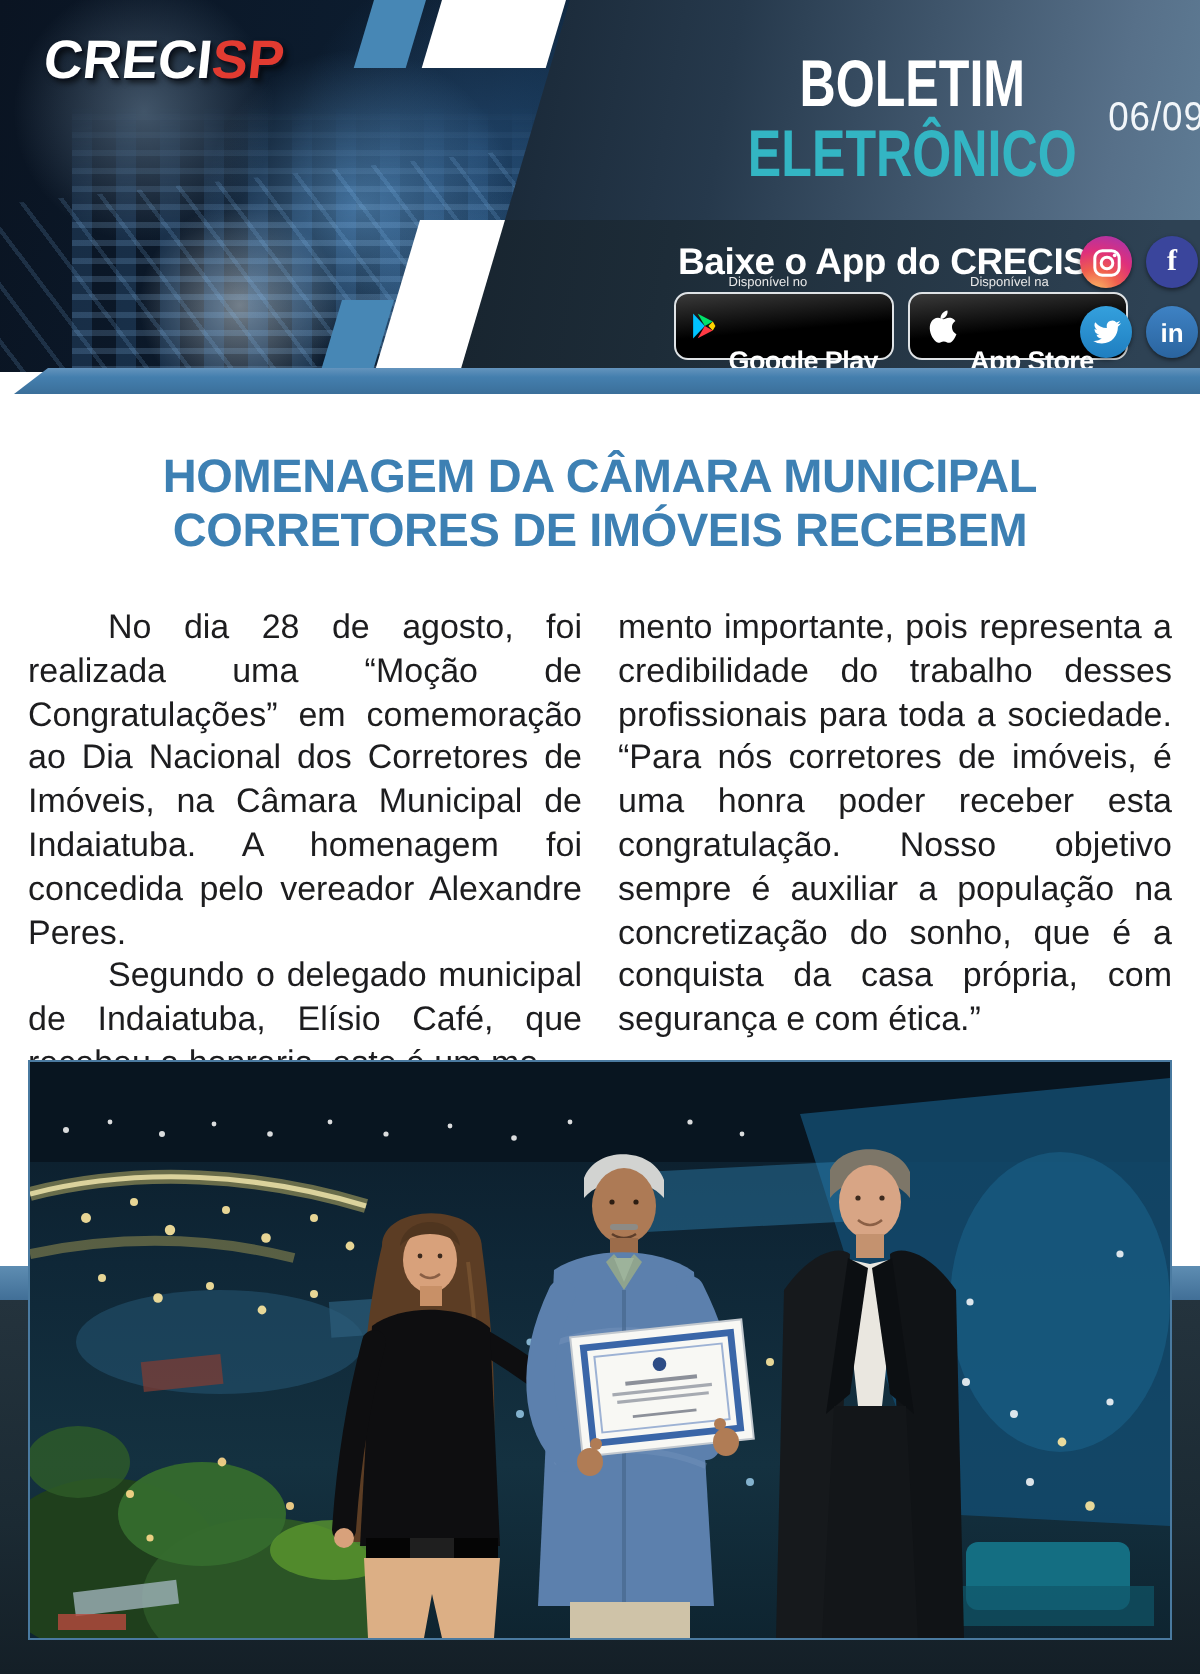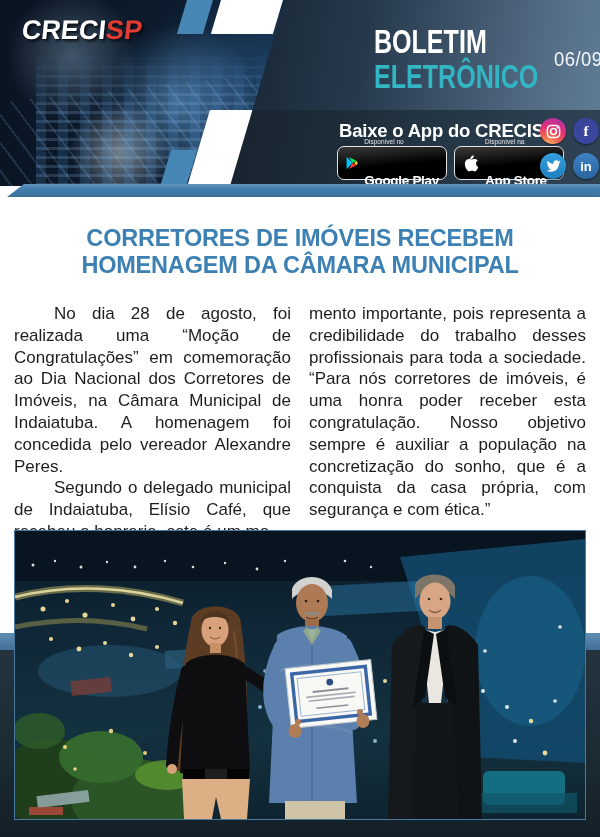--- a/index.html
+++ b/index.html
@@ -35,21 +35,21 @@
       background:linear-gradient(100deg,#101c28 28%,#26394c 60%,#577089 92%,#5e7b94 100%);}
   .panel-bottom{position:absolute;top:110px;left:0;width:100%;height:76px;
       background:linear-gradient(100deg,#141f29 25%,#1d2c38 55%,#2e4254 95%);}
 
   .logo{position:absolute;top:15px;left:22px;font-weight:bold;font-size:27px;
       transform:skewX(-6deg);color:#fff;letter-spacing:0;
       text-shadow:1px 1px 0 #0b1220, 2px 2px 3px rgba(0,0,0,.75);}
   .logo .sp{color:#e23b31;}
 
   .masthead{position:absolute;top:20px;left:322px;width:262px;height:78px;display:flex;align-items:center;}
-  .mh-titles{flex:1;text-align:left;padding-right:12px;}
+  .mh-titles{flex:1;text-align:center;padding-right:12px;}
   .mh-line{display:block;font-weight:bold;font-size:33px;line-height:35px;color:#fff;
       transform:scaleX(.76);transform-origin:right center;white-space:nowrap;}
   .mh-line2{color:#33b5c3;}
   .mh-divider{width:2px;height:58px;background:#e8eef3;}
   .mh-date{width:102px;text-align:center;color:#f2f6fa;font-size:20px;letter-spacing:.5px;
       transform:scaleX(.92);transform-origin:center;white-space:nowrap;}
 
   .cta{position:absolute;top:120px;left:339px;width:210px;color:#fff;font-weight:bold;
       font-size:18.5px;letter-spacing:-.2px;white-space:nowrap;}
   .badges{position:absolute;top:146px;left:337px;display:flex;gap:7px;}
@@ -164,22 +164,22 @@
       </div>
       <div class="sc sc-li">
           <span>in</span>
         </div>
     </div>
   </header>
 
   <div class="bluebar"></div>
 
   <h1 class="headline">
+    <span>HOMENAGEM DA CÂMARA MUNICIPAL</span>
     <span>CORRETORES DE IMÓVEIS RECEBEM</span>
-    <span>HOMENAGEM DA CÂMARA MUNICIPAL</span>
   </h1>
 
   <main class="columns">
     <div class="colm">
       <p class="indent">No dia 28 de agosto, foi realizada uma “Moção de Congratulações” em comemoração ao Dia Nacional dos Corretores de Imóveis, na Câmara Municipal de Indaiatuba. A homenagem foi concedida pelo vereador Alexandre Peres.</p>
       <p class="indent">Segundo o delegado municipal de Indaiatuba, Elísio Café, que recebeu a honraria, este é um mo-</p>
     </div>
     <div class="colm">
       <p>mento importante, pois representa a credibilidade do trabalho desses profissionais para toda a sociedade. “Para nós corretores de imóveis, é uma honra poder receber esta congratulação. Nosso objetivo sempre é auxiliar a população na concretização do sonho, que é a conquista da casa própria, com segurança e com ética.”</p>
     </div>

